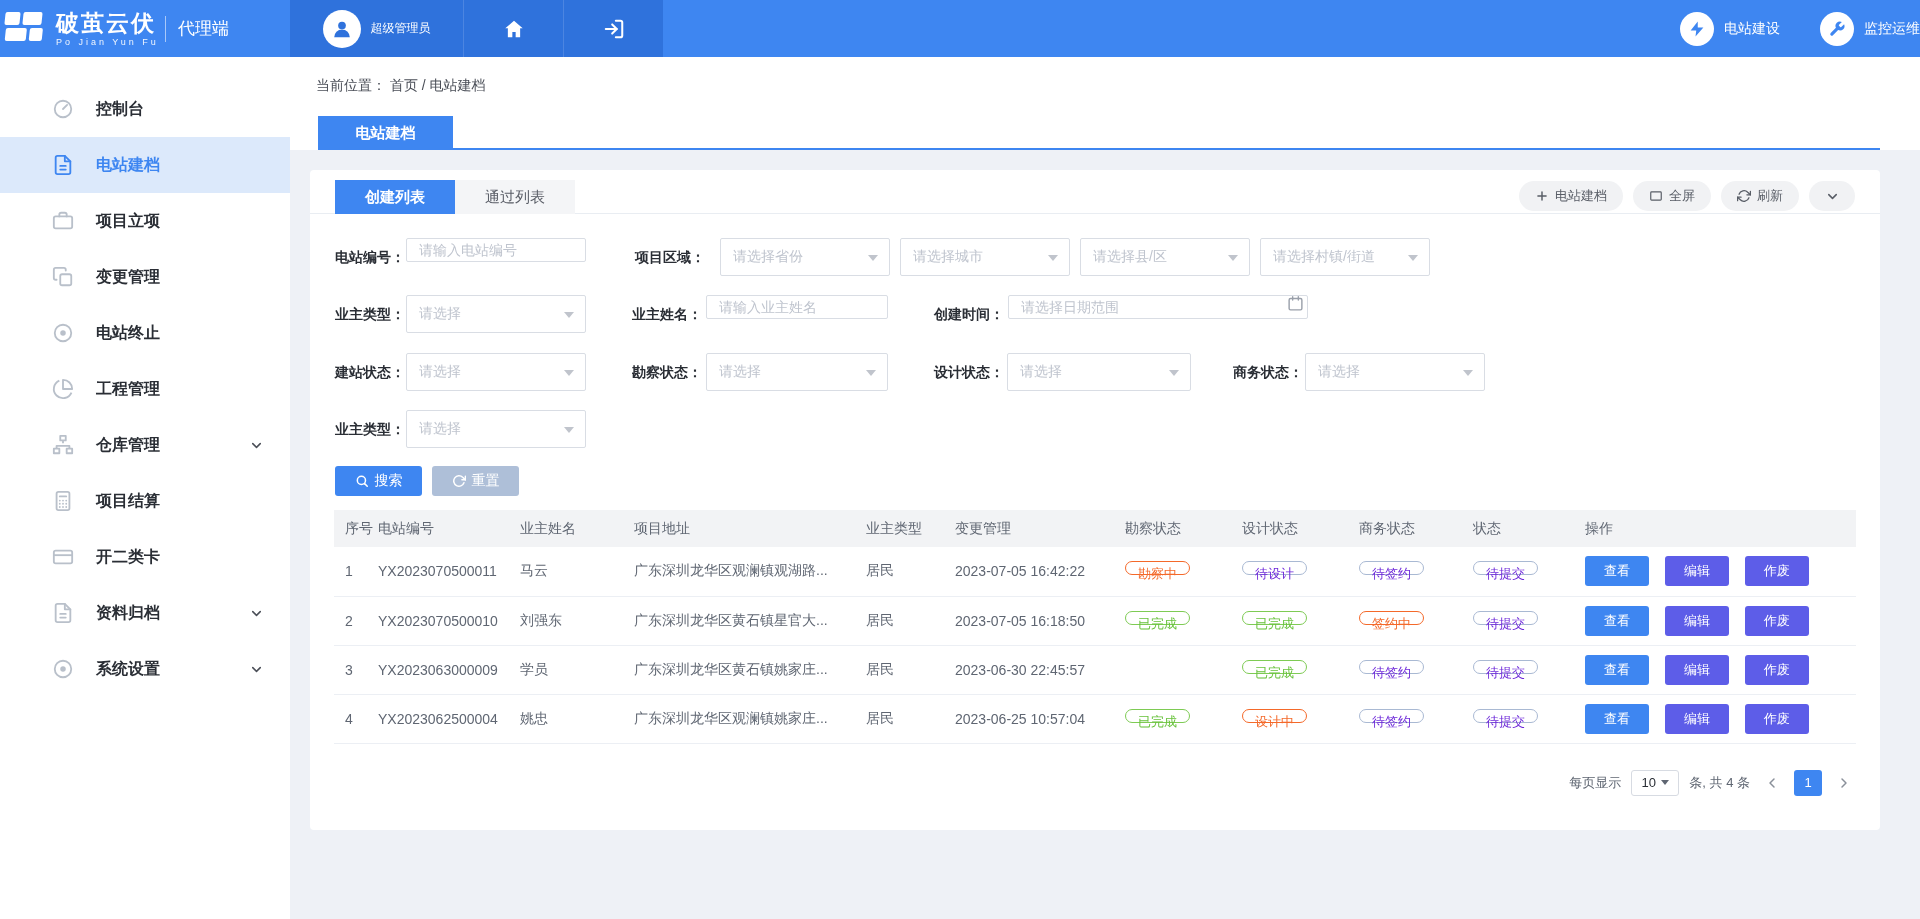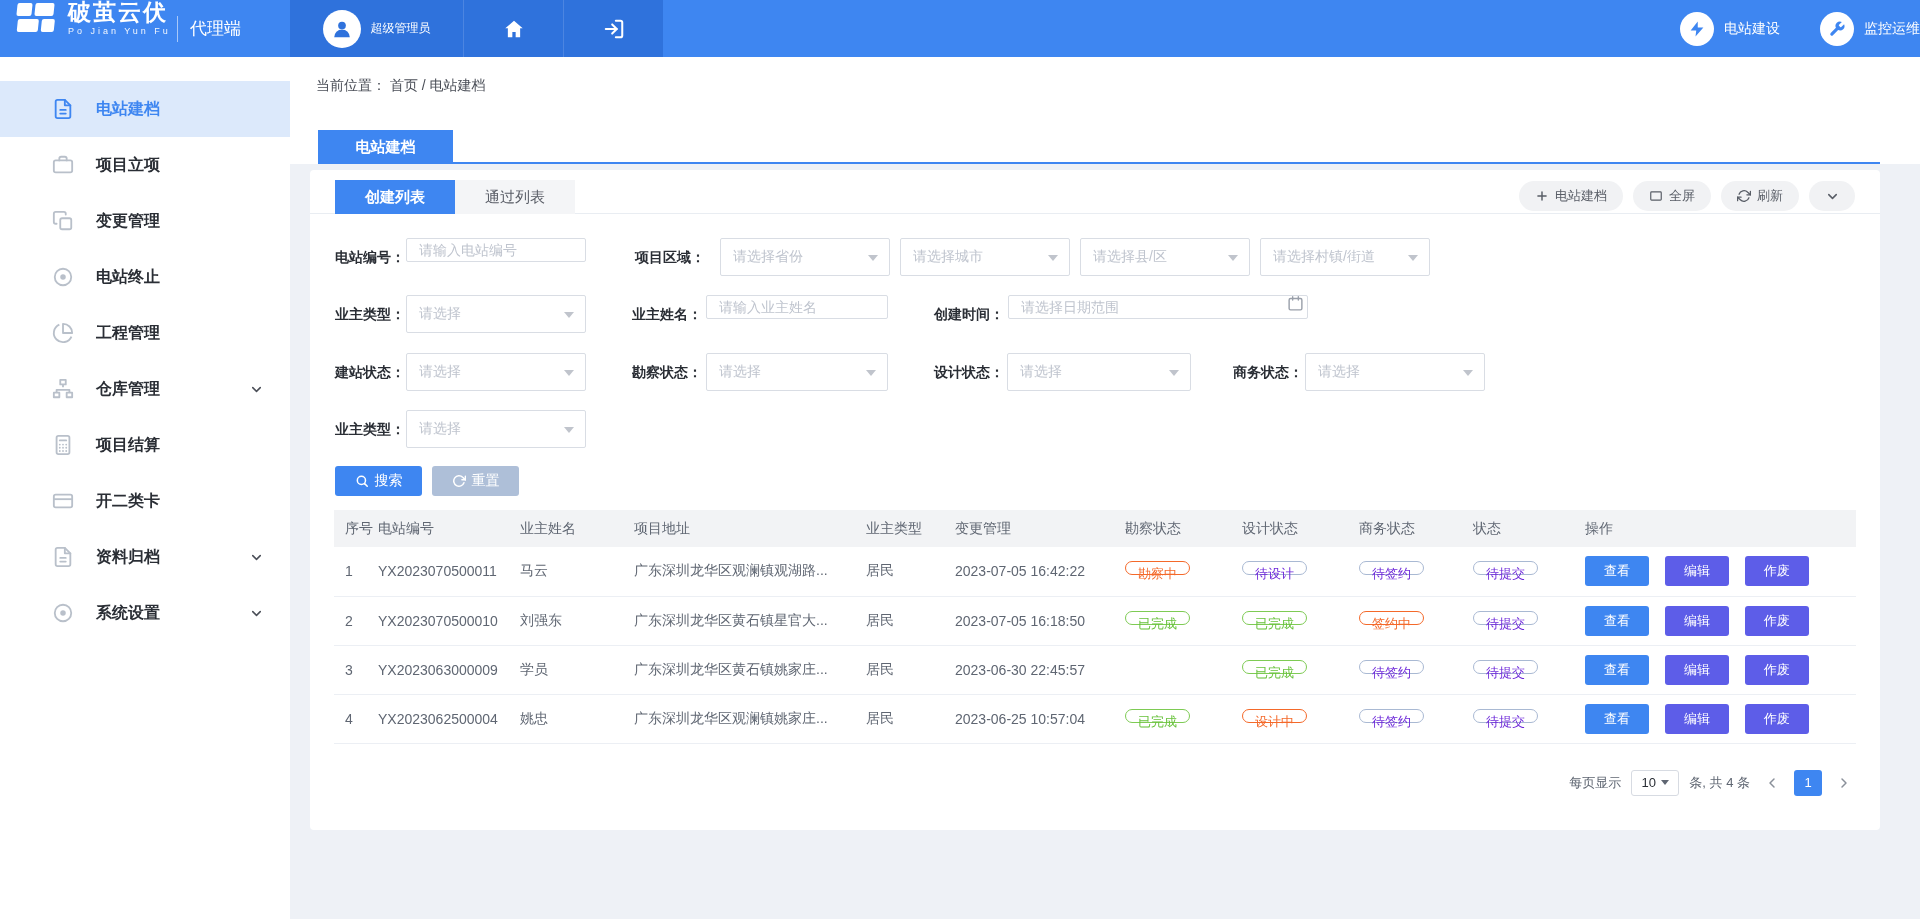--- a/index.html
+++ b/index.html
@@ -2,21 +2,21 @@
 <html><head>
 <meta charset="utf-8">
 <style>
   * { margin:0; padding:0; box-sizing:border-box; }
   html,body { width:1920px; height:919px; overflow:hidden; }
   body { font-family:"Liberation Sans","DejaVu Sans",sans-serif; background:#eef1f6; position:relative; color:#333; }
   svg { display:block; }
 
   
   .topbar { position:absolute; top:0; left:0; width:1920px; height:57px; background:#3e86f1; display:flex; align-items:stretch; color:#fff; z-index:5; }
-  .brand { width:290px; display:flex; align-items:flex-start; padding-left:12px; }
+  .brand { width:290px; display:flex; align-items:center; padding-left:0; }
   .logo-mark { width:46px; height:40px; margin-right:10px; }
   .brand-text .cn { font-size:23px; font-weight:bold; letter-spacing:2px; line-height:24px; }
   .brand-text .py { font-size:9px; letter-spacing:3px; color:rgba(255,255,255,.92); margin-top:2px; }
   .portal { align-self:center; display:flex; align-items:center; height:26px; border-left:1px solid rgba(255,255,255,.55); padding-left:12px; margin-left:6px; font-size:17px; }
   .seg { background:#2f72dc; display:flex; align-items:center; justify-content:center; }
   .seg + .seg { border-left:1px solid rgba(255,255,255,.14); }
   .seg-user { width:173px; gap:10px; }
   .avatar { width:38px; height:38px; border-radius:50%; background:#fff; display:flex; align-items:center; justify-content:center; }
   .seg-user .uname { font-size:12px; }
   .seg-btn { width:100px; cursor:pointer; }
@@ -28,21 +28,21 @@
   
   .sidebar { position:absolute; top:57px; left:0; width:290px; bottom:0; background:#fff; padding-top:24px; }
   .side-item { height:56px; display:flex; align-items:center; padding:0 26px 0 52px; font-size:16px; font-weight:bold; color:#2a2e35; cursor:pointer; }
   .side-item .s-ico { width:22px; height:22px; margin-right:22px; color:#b9c0ca; flex:none; }
   .side-item .chev { margin-left:auto; color:#4a4e57; }
   .side-item.active { background:#dce9fb; color:#3e86f1; }
   .side-item.active .s-ico { color:#3e86f1; }
 
   
   .content { position:absolute; left:290px; top:57px; right:0; bottom:0; }
-  .crumb-strip { background:#fff; height:107px; position:relative; padding:20px 0 0 26px; }
+  .crumb-strip { background:#fff; height:93px; position:relative; padding:20px 0 0 26px; }
   .crumb { font-size:14px; color:#4a4e57; }
   .crumb .link { cursor:pointer; }
   .tab-underline { position:absolute; left:28px; right:40px; bottom:0; height:2px; background:#3e86f1; }
   .page-tab { position:absolute; left:28px; bottom:0; width:135px; height:34px; background:#3e86f1; color:#fff; font-size:15px; font-weight:bold; display:flex; align-items:center; justify-content:center; cursor:pointer; }
 
   .panel { position:absolute; left:20px; right:40px; top:113px; height:660px; background:#fff; border-radius:4px; }
   .panel-head { height:44px; position:relative; border-bottom:1px solid #e9edf2; padding-top:10px; }
   .ltabs { display:flex; margin-left:25px; }
   .ltab { min-width:120px; height:34px; display:flex; align-items:center; justify-content:center; font-size:15px; background:#f4f5f7; color:#595d66; cursor:pointer; padding:0 18px; }
   .ltab.active { background:#3e86f1; color:#fff; font-weight:bold; }
@@ -145,20 +145,27 @@
         <svg width="18" height="18" viewBox="0 0 24 24" fill="#3e86f1">
           <path d="M14.7 6.3a1 1 0 0 0 0 1.4l1.6 1.6a1 1 0 0 0 1.4 0l3.77-3.77a6 6 0 0 1-7.94 7.94l-6.91 6.91a2.12 2.12 0 0 1-3-3l6.91-6.91a6 6 0 0 1 7.94-7.94l-3.76 3.76z"></path>
         </svg>
       </span>
       <span>监控运维</span>
     </div>
   </nav>
 </header>
 
 <aside class="sidebar">
+  <div class="side-item">
+    <svg class="s-ico" viewBox="0 0 24 24" fill="none" stroke="currentColor" stroke-width="2" stroke-linecap="round">
+      <circle cx="12" cy="12" r="9"></circle>
+        <line x1="12" y1="12" x2="16.5" y2="7.5"></line>
+    </svg>
+    <span>控制台</span>
+  </div>
   <div class="side-item active">
     <svg class="s-ico" viewBox="0 0 24 24" fill="none" stroke="currentColor" stroke-width="2" stroke-linecap="round" stroke-linejoin="round">
       <path d="M14 2H6a2 2 0 0 0-2 2v16a2 2 0 0 0 2 2h12a2 2 0 0 0 2-2V8z"></path>
         <polyline points="14 2 14 8 20 8"></polyline>
         <line x1="15" y1="13" x2="9" y2="13"></line>
         <line x1="15" y1="17" x2="9" y2="17"></line>
     </svg>
     <span>电站建档</span>
   </div>
   <div class="side-item">

